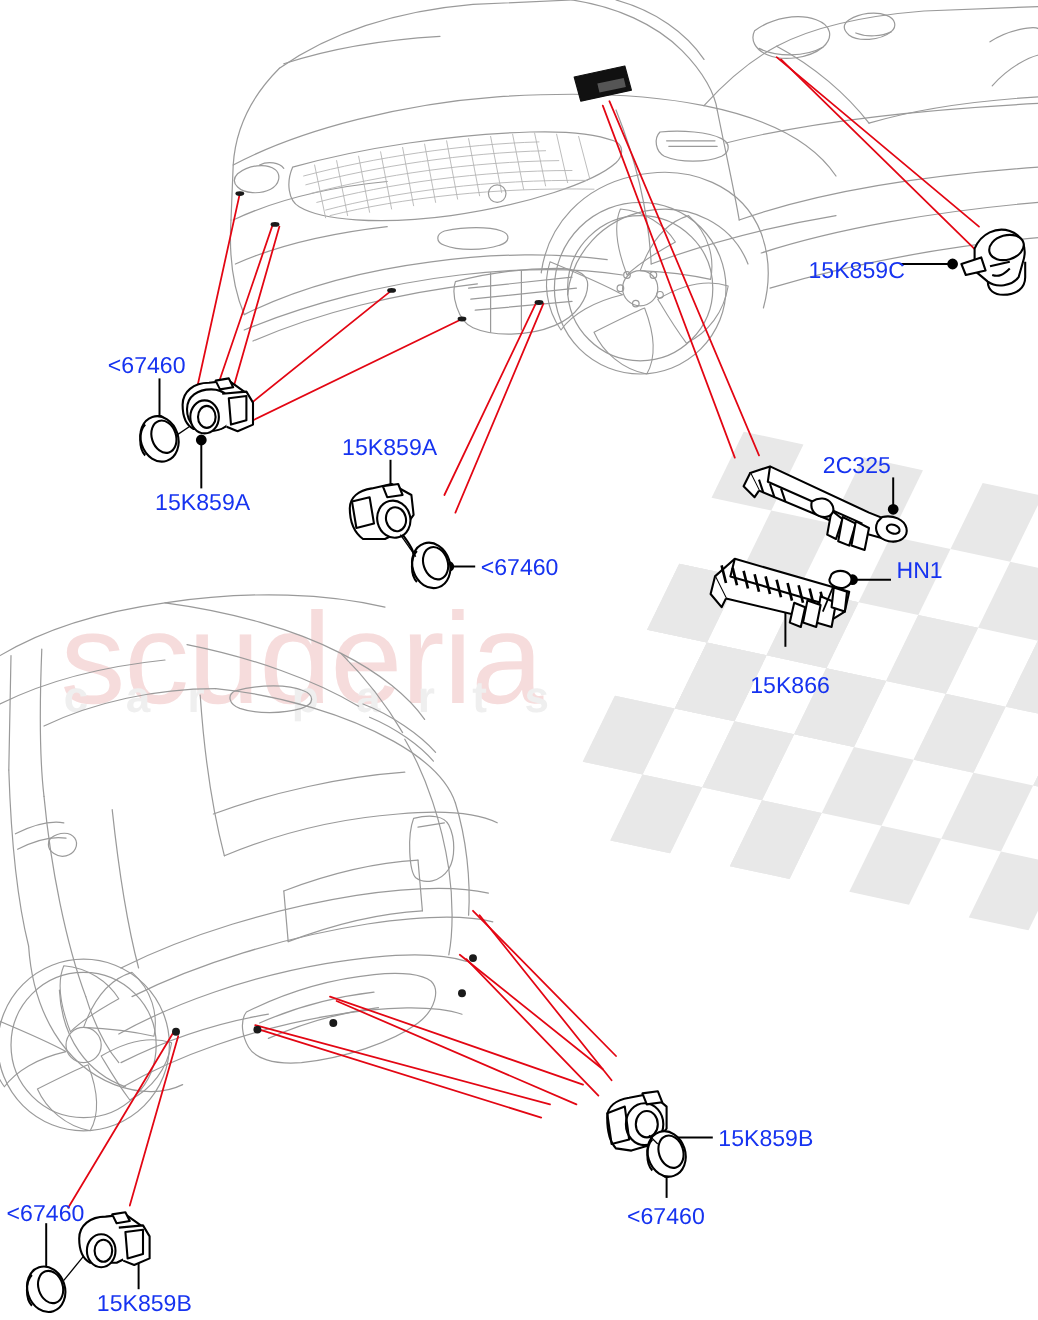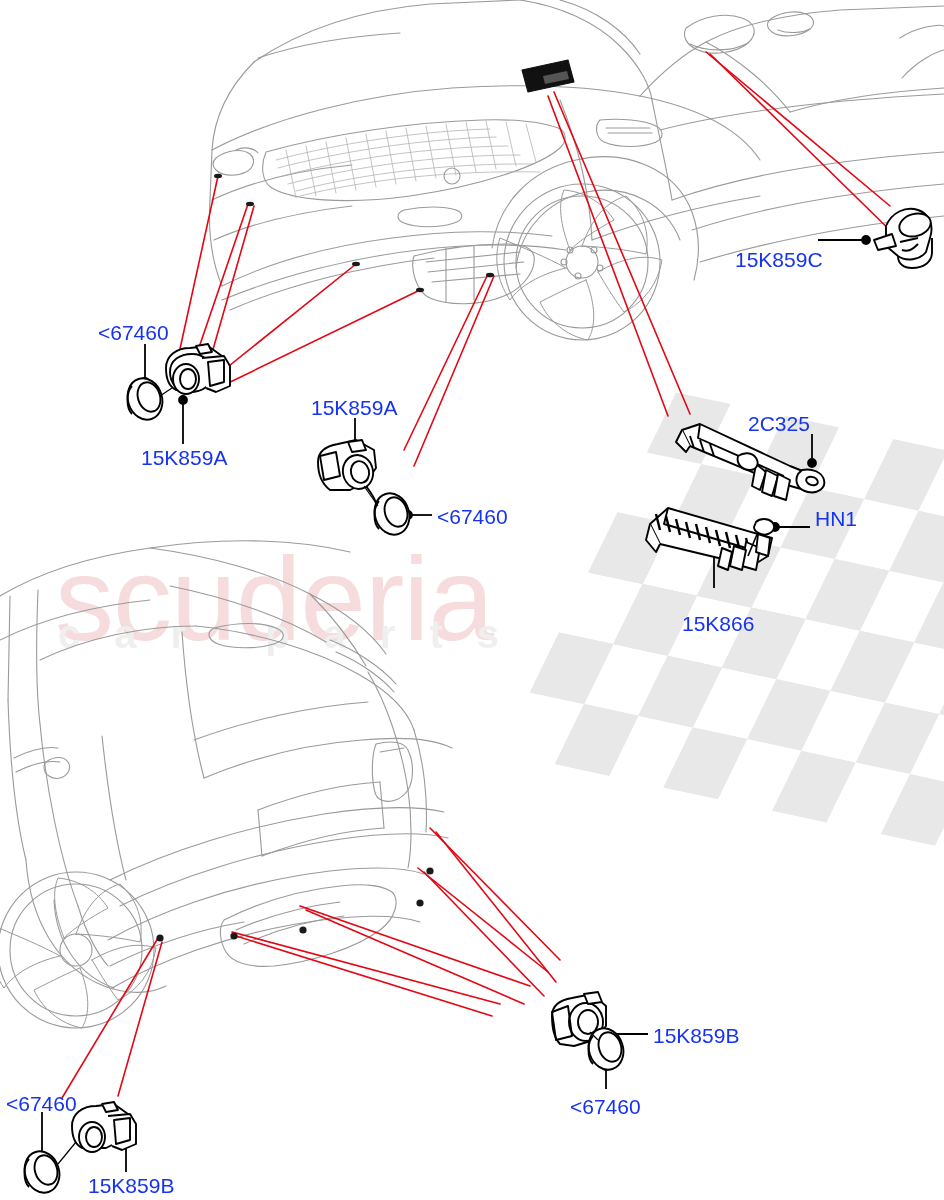--- a/index.html
+++ b/index.html
@@ -410,21 +410,21 @@
       <circle cx="303" cy="930" r="3.6"></circle>
       <circle cx="234" cy="936" r="3.6"></circle>
       <circle cx="160" cy="938" r="3.6"></circle>
     </g>
   </svg>
 
   <div class="lbl" style="left:98px;top:322px">&lt;67460</div>
   <div class="lbl" style="left:141px;top:447px">15K859A</div>
   <div class="lbl" style="left:311px;top:397px">15K859A</div>
   <div class="lbl" style="left:437px;top:506px">&lt;67460</div>
-  <div class="lbl" style="left:735px;top:249px">15K859C</div>
+  <div class="lbl" style="left:735px;top:236px">15K859C</div>
   <div class="lbl" style="left:748px;top:413px">2C325</div>
   <div class="lbl" style="left:815px;top:508px">HN1</div>
   <div class="lbl" style="left:682px;top:613px">15K866</div>
   <div class="lbl" style="left:653px;top:1025px">15K859B</div>
   <div class="lbl" style="left:570px;top:1096px">&lt;67460</div>
   <div class="lbl" style="left:6px;top:1093px">&lt;67460</div>
   <div class="lbl" style="left:88px;top:1175px">15K859B</div>
 
 </div>
 

